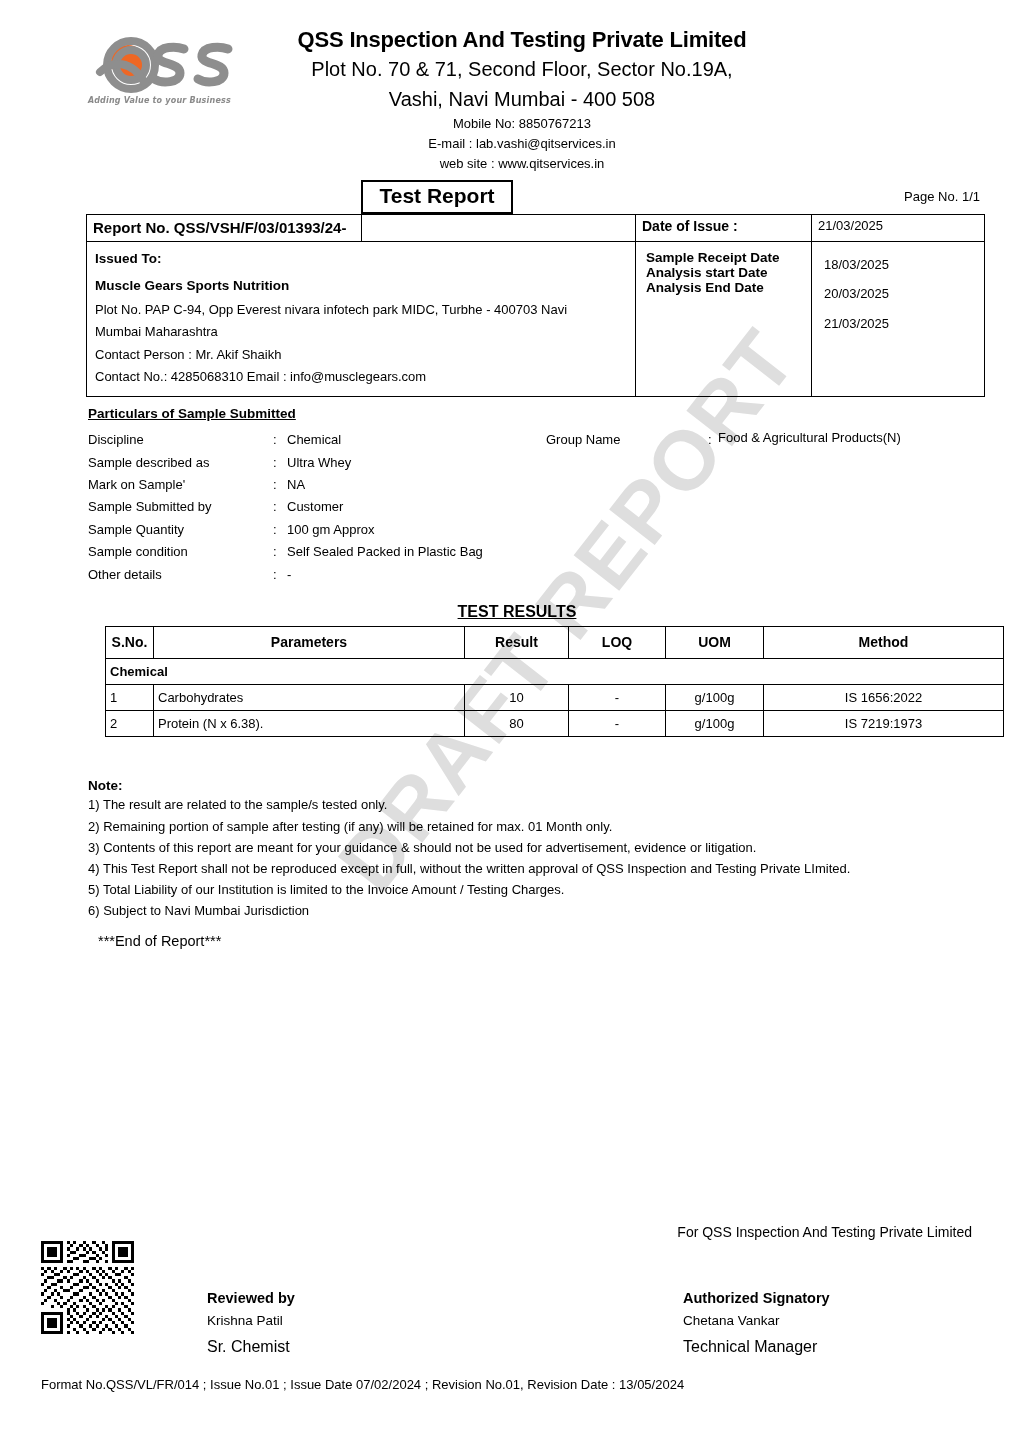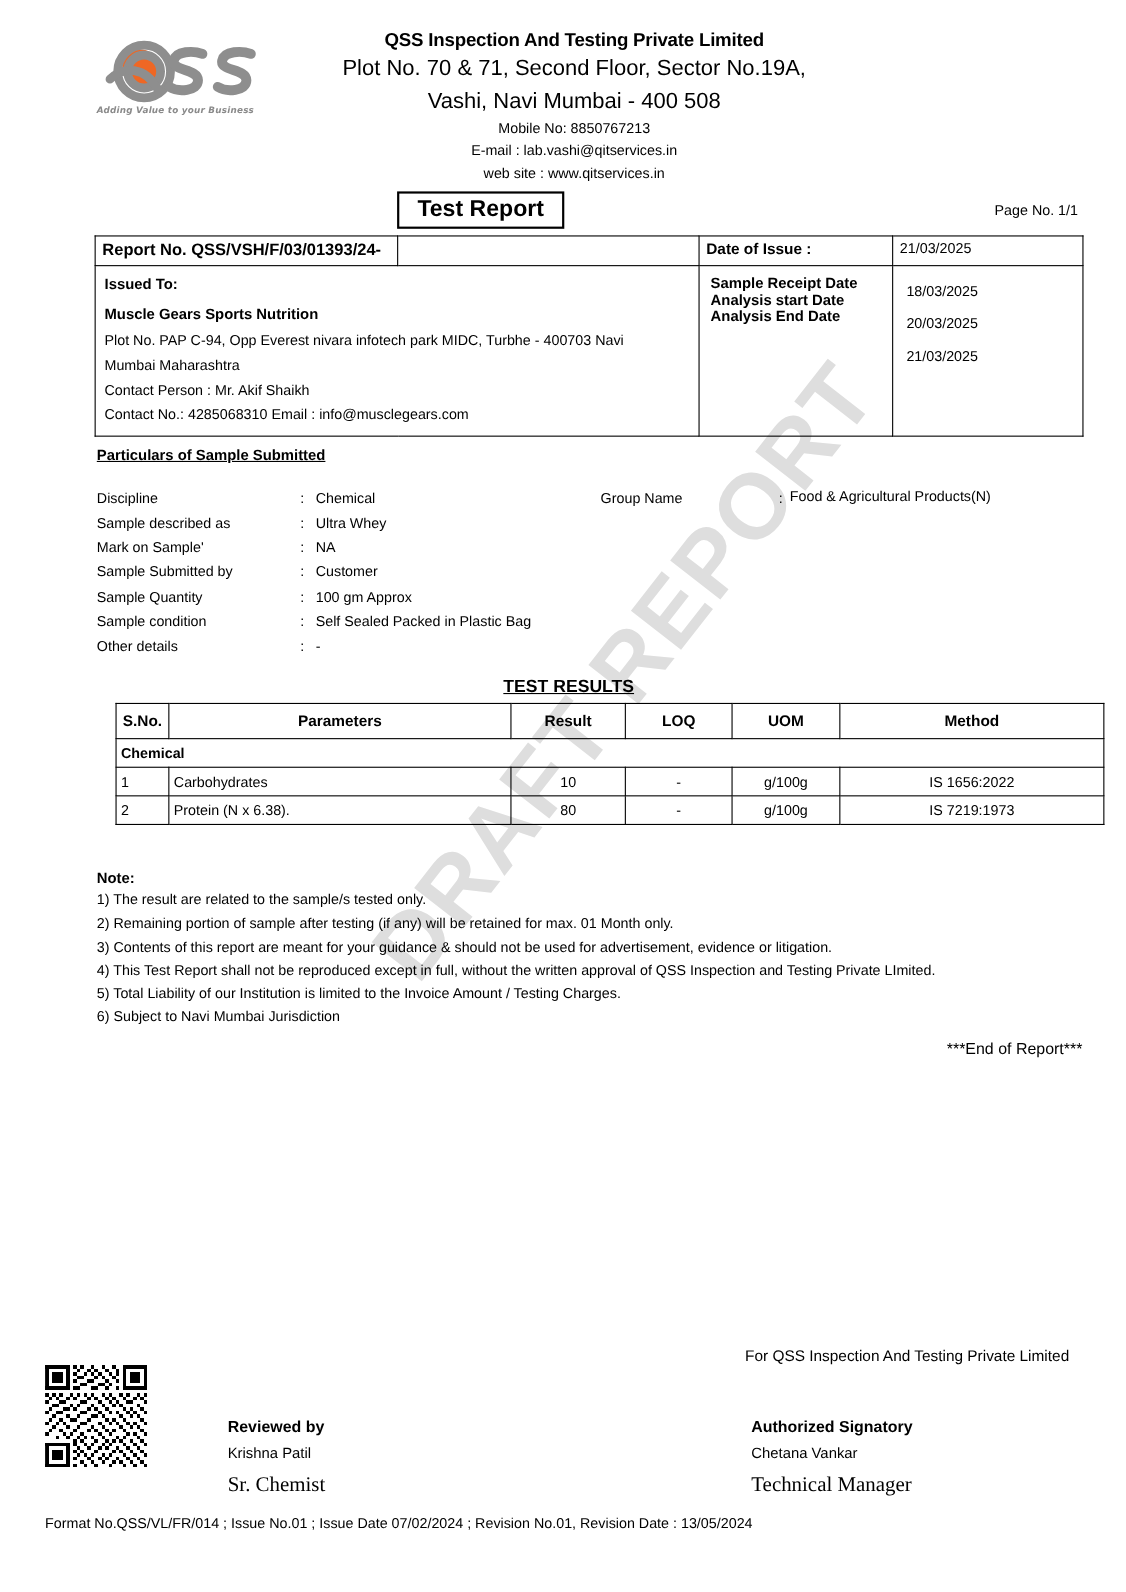--- a/index.html
+++ b/index.html
@@ -74,21 +74,21 @@
     font-size: 8px;
     color: #8a8a8a;
     letter-spacing: .2px;
   }
   .hdr-center {
     width: 1024px;
     text-align: center;
     padding-left: 20px;
   }
   .company-name {
-    font-size: 17px;
+    font-size: 22px;
     font-weight: bold;
     letter-spacing: -0.2px;
     line-height: 1.25;
   }
   .addr1, .addr2 {
     font-size: 20px;
     line-height: 1.5;
   }
   .small-line {
     font-size: 13px;
@@ -155,21 +155,21 @@
 
   
   .particulars {
     margin: 9px 40px 0 88px;
     position: relative;
   }
   .part-title {
     font-size: 13.5px;
     font-weight: bold;
     text-decoration: underline;
-    margin-bottom: 21px;
+    margin-bottom: 8px;
   }
   .part-row {
     display: flex;
     font-size: 13px;
     line-height: 1.72;
     position: relative;
   }
   .part-lbl { width: 185px; }
   .part-colon { width: 14px; }
   .part-val { flex: 1; }
@@ -228,21 +228,21 @@
     padding: 6px 5px 7px 5px;
   }
 
   
   .notes {
     margin: 40px 40px 0 88px;
   }
   .notes-title { font-size: 13.5px; font-weight: bold; line-height: 1.3; }
   .note-line { font-size: 13px; line-height: 1.62; }
   .end-of-report {
-    text-align: right;
+    text-align: left;
     font-size: 14.5px;
     margin-top: 12px;
     padding-left: 10px;
   }
 
   
   .for-line {
     position: absolute;
     right: 52px;
     top: 1224px;
@@ -261,21 +261,21 @@
     position: absolute;
     top: 1287px;
     left: 0;
     width: 1024px;
     z-index: 3;
   }
   .sign-col-a { position: absolute; left: 207px; top: 0; }
   .sign-col-b { position: absolute; left: 683px; top: 0; }
   .sign-role { font-size: 14.5px; font-weight: bold; line-height: 1.55; }
   .sign-name { font-size: 13.5px; line-height: 1.75; }
-  .sign-desig { font-size: 19px; line-height: 1.75; font-family: Liberation Serif, serif; }
+  .sign-desig { font-size: 16px; line-height: 1.75; }
   .format-line {
     position: absolute;
     left: 41px;
     top: 1377px;
     font-size: 13px;
     z-index: 3;
   }
 </style>
 </head>
 <body>

